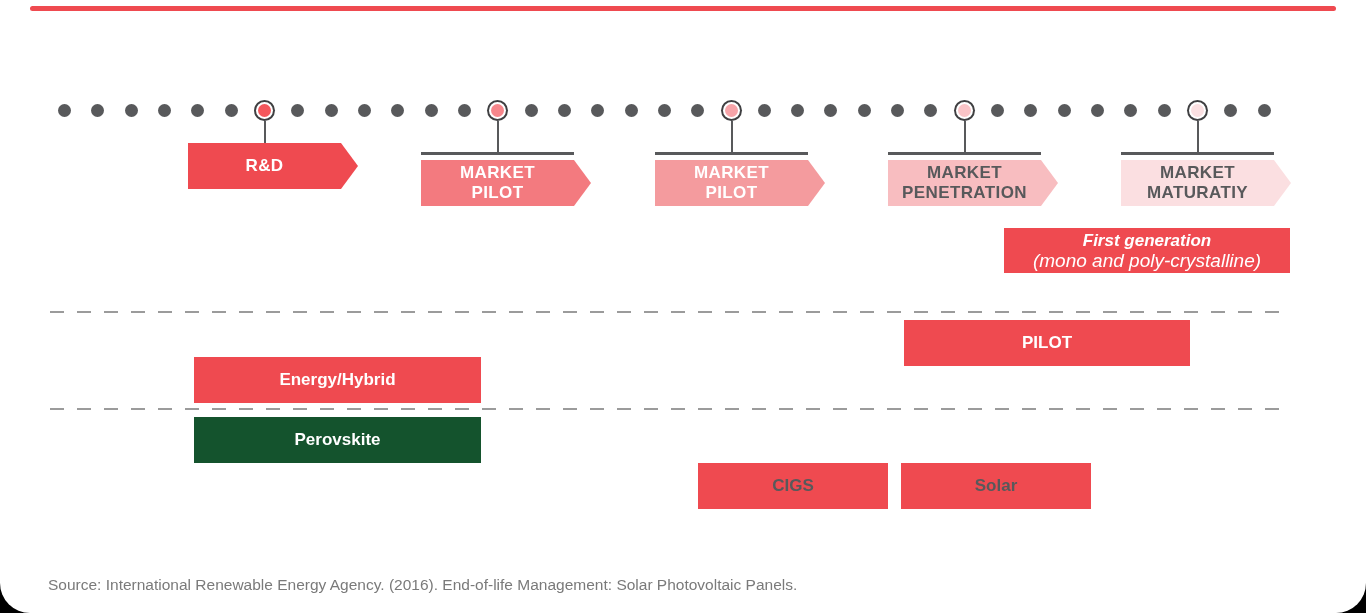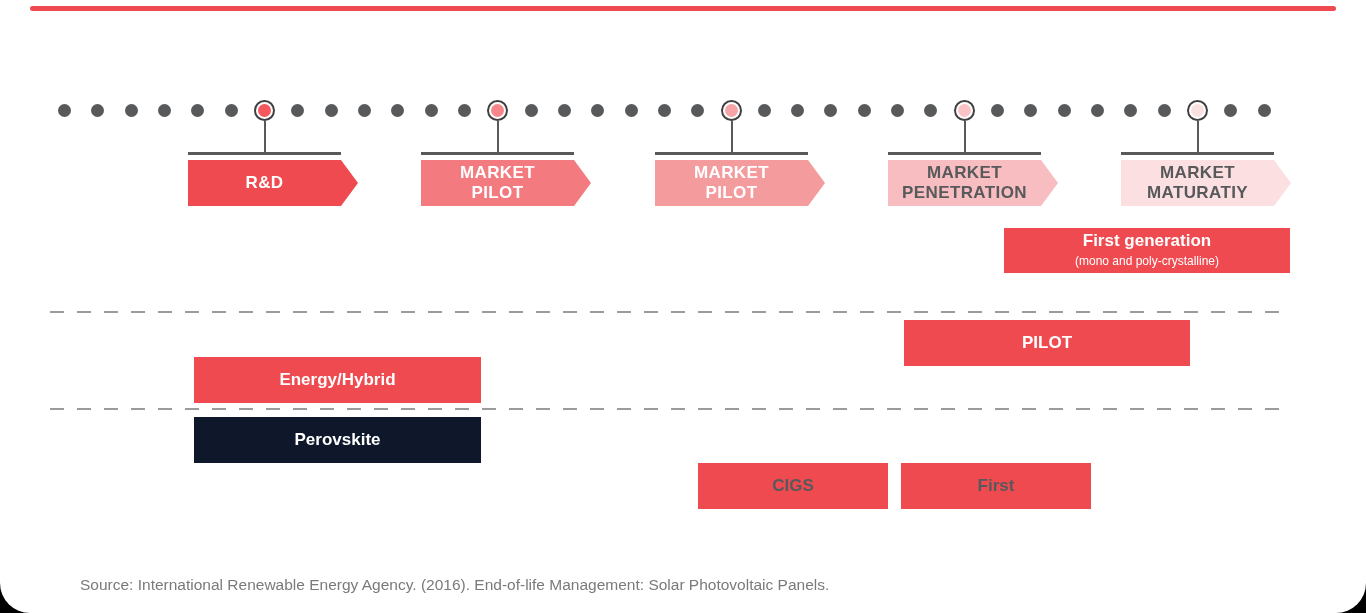--- a/index.html
+++ b/index.html
@@ -63,34 +63,33 @@
     flex-direction: column;
     align-items: center;
     justify-content: center;
     text-align: center;
     font-size: 17px;
     font-weight: bold;
     line-height: 20px;
   }
   .tech-bar .line2 {
     font-weight: normal;
-    font-size: 12px;
+    font-size: 19px;
   }
   .divider {
     position: absolute;
     height: 2px;
     background: repeating-linear-gradient(to right, #9b9b9b 0 14px, transparent 14px 27px);
   }
   .source-text {
     position: absolute;
     left: 48px;
     top: 576px;
     font-size: 15.5px;
     color: #7a7a7a;
-    margin-left: 32px;
   }
 </style>
 </head>
 <body style="background: rgb(0, 0, 0);">
 
 <div class="canvas" style="background: rgb(255, 255, 255);">
   <div class="accent-line" style="background: rgb(239, 74, 80);"></div>
   <div id="timeline-layer">
       <div class="dot" style="left: 58.1px; top: 103.5px; background: rgb(88, 89, 91);"></div>
       <div class="dot" style="left: 91.42px; top: 103.5px; background: rgb(88, 89, 91);"></div>
@@ -126,21 +125,21 @@
       <div class="dot" style="left: 1091.02px; top: 103.5px; background: rgb(88, 89, 91);"></div>
       <div class="dot" style="left: 1124.34px; top: 103.5px; background: rgb(88, 89, 91);"></div>
       <div class="dot" style="left: 1157.66px; top: 103.5px; background: rgb(88, 89, 91);"></div>
       <div class="dot highlight" style="left: 1190.98px; top: 103.5px; background: rgb(251, 224, 226);"></div>
       <div class="dot" style="left: 1224.3px; top: 103.5px; background: rgb(88, 89, 91);"></div>
       <div class="dot" style="left: 1257.62px; top: 103.5px; background: rgb(88, 89, 91);"></div>
     </div>
   <div id="stages-layer">
       <div class="connector" style="left: 263.5px; top: 121px; height: 31px;"></div>
       <div class="overline" style="left: 188px; width: 153px; top: 152px;"></div>
-      <div class="stage-arrow" style="left: 188px; top: 160px; width: 170px; height: 46px; background: rgb(239, 74, 80); color: rgb(255, 255, 255);">
+      <div class="stage-arrow" style="left: 188px; top: 143px; width: 170px; height: 46px; background: rgb(239, 74, 80); color: rgb(255, 255, 255);">
         <div class="label-inner">
           <div>R&amp;D</div>
         </div>
       </div>
       <div class="connector" style="left: 496.5px; top: 121px; height: 31px;"></div>
       <div class="overline" style="left: 421px; width: 153px; top: 152px;"></div>
       <div class="stage-arrow" style="left: 421px; top: 160px; width: 170px; height: 46px; background: rgb(243, 122, 127); color: rgb(255, 255, 255);">
         <div class="label-inner">
           <div>MARKET</div>
           <div>PILOT</div>
@@ -165,38 +164,38 @@
       <div class="connector" style="left: 1196.5px; top: 121px; height: 31px;"></div>
       <div class="overline" style="left: 1121px; width: 153px; top: 152px;"></div>
       <div class="stage-arrow" style="left: 1121px; top: 160px; width: 170px; height: 46px; background: rgb(251, 223, 225); color: rgb(88, 89, 91);">
         <div class="label-inner">
           <div>MARKET</div>
           <div>MATURATIY</div>
         </div>
       </div>
     </div>
   <div id="bars-layer">
-      <div class="tech-bar" style="left: 1004px; top: 228px; width: 286px; height: 45px; background: rgb(239, 74, 80); color: rgb(255, 255, 255);">
+      <div class="tech-bar" style="left: 1004px; top: 228px; width: 286px; height: 45px; background: rgb(239, 74, 80); color: rgb(255, 255, 255); font-style: italic;">
         <div>First generation</div>
         <div class="line2">(mono and poly-crystalline)</div>
       </div>
       <div class="tech-bar" style="left: 904px; top: 320px; width: 286px; height: 46px; background: rgb(239, 74, 80); color: rgb(255, 255, 255);">
         <div>PILOT</div>
       </div>
       <div class="tech-bar" style="left: 194px; top: 357px; width: 287px; height: 46px; background: rgb(239, 74, 80); color: rgb(255, 255, 255);">
         <div>Energy/Hybrid</div>
       </div>
-      <div class="tech-bar" style="left: 194px; top: 417px; width: 287px; height: 46px; background: #0f172a; color: rgb(255, 255, 255);">
+      <div class="tech-bar" style="left: 194px; top: 417px; width: 287px; height: 46px; background: #14532d; color: rgb(255, 255, 255);">
         <div>Perovskite</div>
       </div>
       <div class="tech-bar" style="left: 698px; top: 463px; width: 190px; height: 46px; background: rgb(239, 74, 80); color: rgb(88, 89, 91);">
         <div>CIGS</div>
       </div>
       <div class="tech-bar" style="left: 901px; top: 463px; width: 190px; height: 46px; background: rgb(239, 74, 80); color: rgb(88, 89, 91);">
-        <div>First</div>
+        <div>Solar</div>
       </div>
     </div>
   <div id="dividers-layer">
       <div class="divider" style="left: 50px; width: 1236px; top: 311px; background: repeating-linear-gradient(to right, rgb(155, 155, 155) 0px, rgb(155, 155, 155) 14px, transparent 14px, transparent 27px);"></div>
       <div class="divider" style="left: 50px; width: 1236px; top: 408px; background: repeating-linear-gradient(to right, rgb(155, 155, 155) 0px, rgb(155, 155, 155) 14px, transparent 14px, transparent 27px);"></div>
     </div>
   <div class="source-text">Source: International Renewable Energy Agency. (2016). End-of-life Management: Solar Photovoltaic Panels.</div>
 </div>
 
 </body></html>

